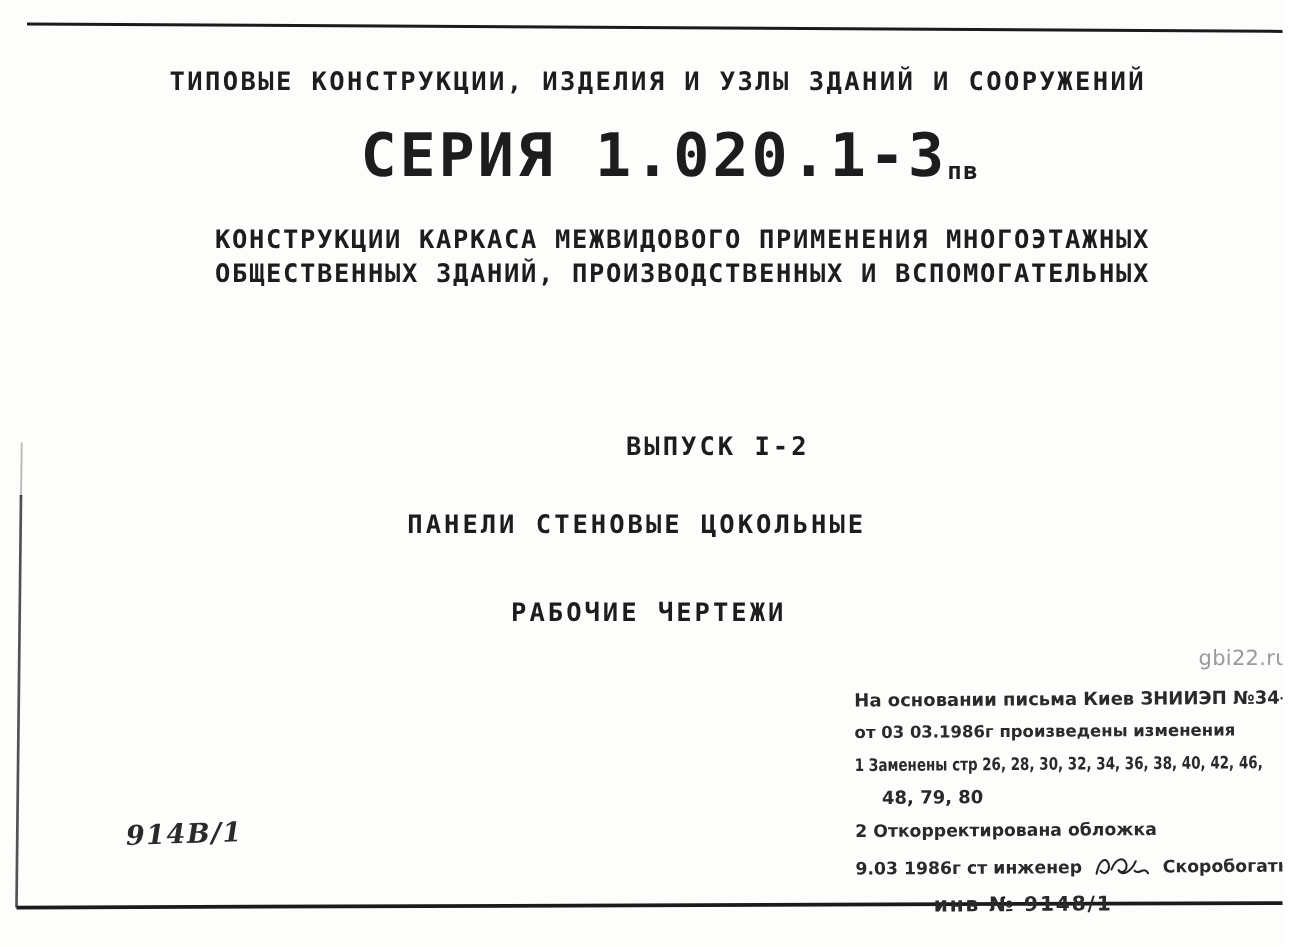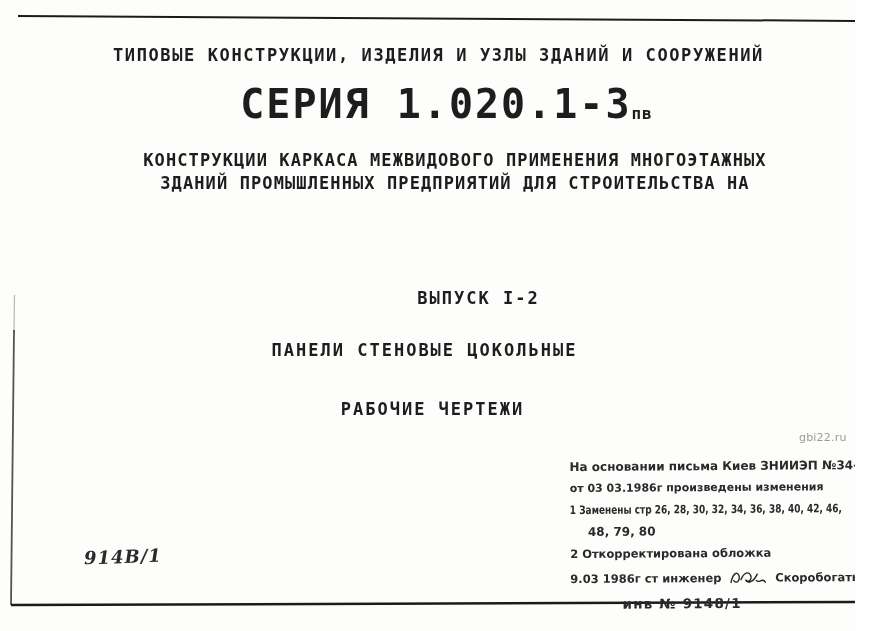--- a/index.html
+++ b/index.html
@@ -19,21 +19,21 @@
   .category{top:45px;font-size:17px;letter-spacing:1.6px;}
   .series{top:84px;display:flex;justify-content:center;align-items:flex-end;width:877px;position:absolute;font-weight:bold;}
   .series .num{font-size:40px;letter-spacing:2px;line-height:1;margin-left:16px;}
   .series .suffix{font-size:16px;line-height:1;padding-bottom:2px;letter-spacing:1px;}
   .desc{top:149px;font-size:17px;letter-spacing:1.1px;line-height:23px;}
   .desc div{white-space:nowrap;padding-left:33px;}
   .issue{top:288px;font-size:17px;letter-spacing:2px;margin-left:40px;}
   .section-title{top:340px;font-size:17px;letter-spacing:2px;margin-left:-14px;}
   .drawings-title{top:399px;font-size:17px;letter-spacing:2px;margin-left:-6px;}
 
-  .watermark{top:431px;left:799px;font-size:11px;font-weight:normal;
+  .watermark{top:431px;left:799px;font-size:14px;font-weight:normal;
     font-family:"DejaVu Sans", sans-serif;color:#9a9a9a;letter-spacing:0.2px;}
 
   
   .note{
     position:absolute;left:570px;top:459px;width:300px;
     font-family:"DejaVu Sans", sans-serif;
     font-weight:bold;color:#2a2a2a;
     transform:rotate(-0.4deg);
   }
   .note .nl{white-space:nowrap;margin-bottom:8px;}
@@ -68,21 +68,21 @@
 
   <div class="t center category">ТИПОВЫЕ КОНСТРУКЦИИ, ИЗДЕЛИЯ И УЗЛЫ ЗДАНИЙ И СООРУЖЕНИЙ</div>
 
   <div class="series">
     <span class="num">СЕРИЯ 1.020.1-3</span>
     <span class="suffix">пв</span>
   </div>
 
   <div class="t center desc">
     <div>КОНСТРУКЦИИ КАРКАСА МЕЖВИДОВОГО ПРИМЕНЕНИЯ МНОГОЭТАЖНЫХ</div>
-    <div>ЗДАНИЙ ПРОМЫШЛЕННЫХ ПРЕДПРИЯТИЙ ДЛЯ СТРОИТЕЛЬСТВА НА</div>
+    <div>ОБЩЕСТВЕННЫХ ЗДАНИЙ, ПРОИЗВОДСТВЕННЫХ И ВСПОМОГАТЕЛЬНЫХ</div>
   </div>
 
   <div class="t center issue">ВЫПУСК I-2</div>
 
   <div class="t center section-title">ПАНЕЛИ СТЕНОВЫЕ ЦОКОЛЬНЫЕ</div>
 
   <div class="t center drawings-title">РАБОЧИЕ ЧЕРТЕЖИ</div>
 
   <div class="t watermark">gbi22.ru</div>
 

